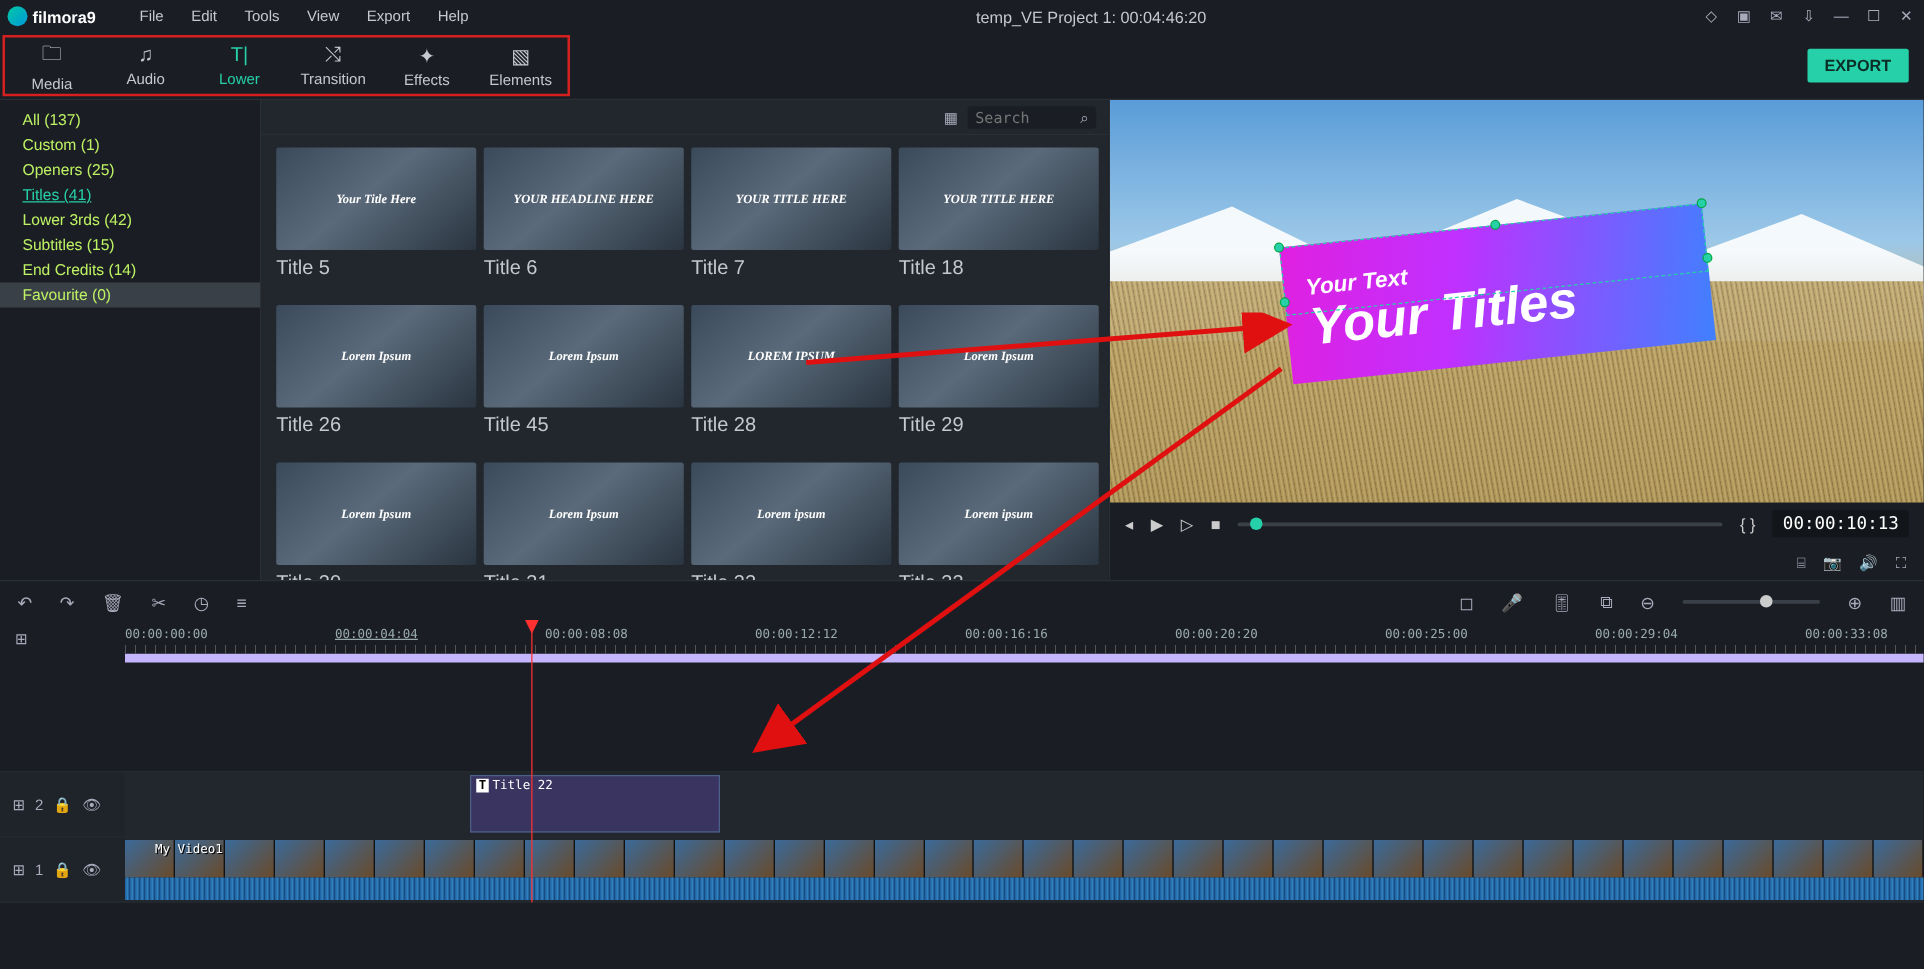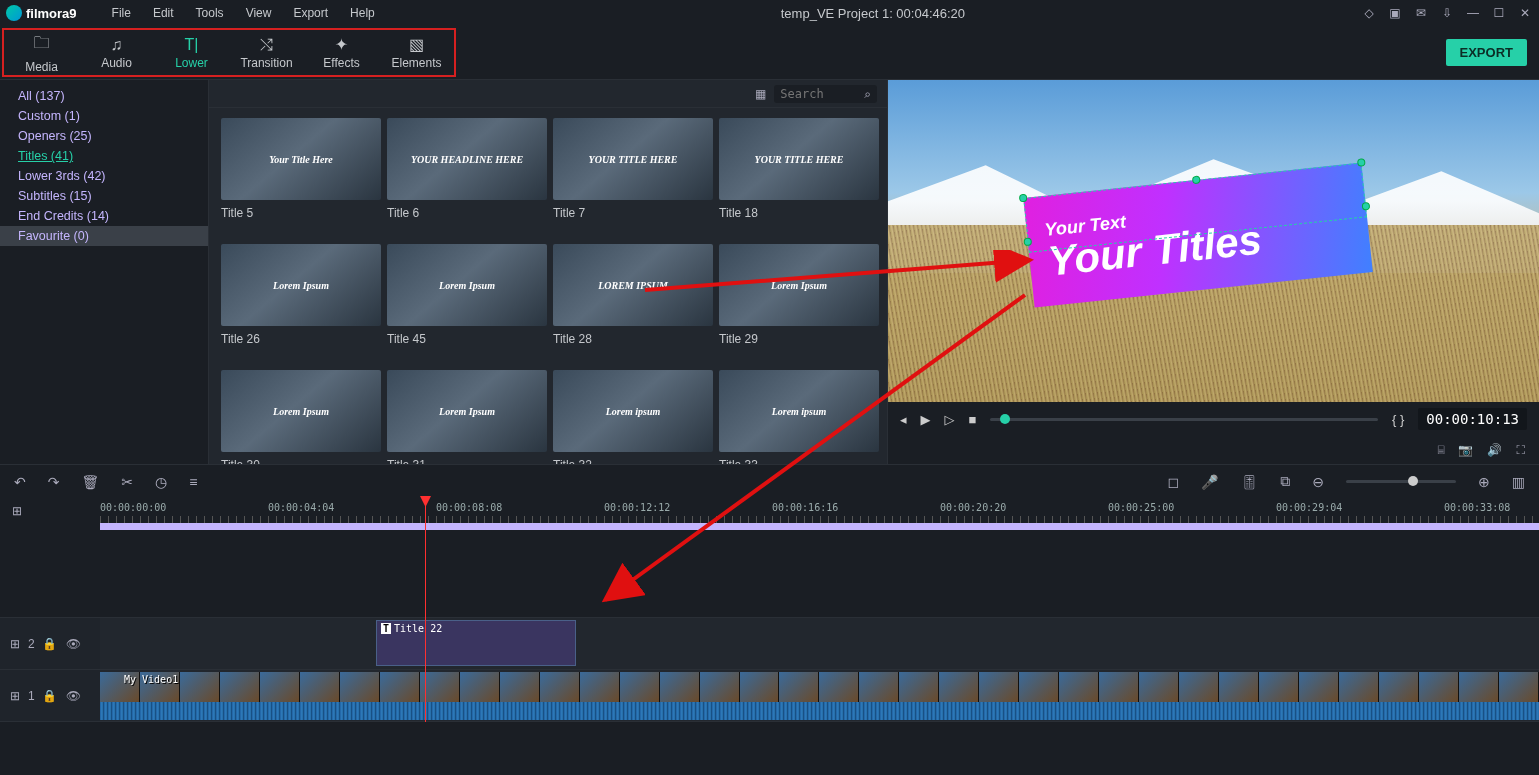--- a/index.html
+++ b/index.html
@@ -15,34 +15,34 @@
 .win-icons span { width: 16px; height: 16px; display: inline-flex; align-items: center; justify-content: center; cursor: pointer; color: #aab; }
 .main-tabs { height: 54px; display: flex; align-items: stretch; border-bottom: 1px solid #2a2f36; }
 .tabs-box { display: flex; border: 2px solid #d62020; margin: 2px; }
 .tab { width: 75px; display: flex; flex-direction: column; align-items: center; justify-content: center; gap: 2px; cursor: pointer; color: #c5c8cc; }
 .tab .tab-icon { font-size: 16px; }
 .tab.active { color: #26d0a8; }
 .tabs-right { flex: 1; display: flex; justify-content: flex-end; align-items: center; padding-right: 12px; }
 .export-btn { background: #26d0a8; color: #0b2e26; padding: 6px 14px; font-weight: bold; font-size: 13px; border-radius: 2px; cursor: pointer; }
 .workspace { display: flex; height: 384px; }
 .sidebar { width: 208px; background: #1a1e24; padding: 6px 0; }
-.sidebar-item { padding: 3px 18px; cursor: pointer; font-size: 12.5px; color: #c4b5fd; }
+.sidebar-item { padding: 3px 18px; cursor: pointer; font-size: 12.5px; color: #bef264; }
 .sidebar-item.selected { color: #26d0a8; text-decoration: underline; }
 .sidebar-item.highlight { background: #3a4048; }
 .browser { flex: 1; background: #22272e; display: flex; flex-direction: column; border-left: 1px solid #2a2f36; max-width: 702px; }
 .browser-top { height: 28px; display: flex; align-items: center; justify-content: flex-end; padding: 0 10px; gap: 8px; border-bottom: 1px solid #2a2f36; }
 .grid-ic { color: #aab; cursor: pointer; }
 .search-wrap { display: flex; align-items: center; background: #1a1e24; border-radius: 3px; padding: 2px 6px; }
 .search-input { background: transparent; border: none; color: #c5c8cc; font-family: monospace; font-size: 12px; width: 80px; outline: none; }
 .search-ic { color: #aab; margin-left: 4px; }
 .grid { flex: 1; padding: 10px 8px 0 12px; display: grid; grid-template-columns: repeat(4, 160px); grid-auto-rows: 110px; gap: 16px 6px; overflow: hidden; }
 .thumb { display: flex; flex-direction: column; }
 .thumb-img { width: 160px; height: 82px; background: linear-gradient(140deg,#3a4a5a 0%,#5a6a7a 45%,#2a3540 100%); border-radius: 2px; display: flex; align-items: center; justify-content: center; overflow: hidden; position: relative; }
 .thumb-txt { color: #fff; font-size: 10px; font-weight: bold; text-align: center; padding: 2px 4px; font-style: italic; font-family: Georgia, serif; }
-.thumb-label { margin-top: 6px; font-size: 12px; color: #c5c8cc; }
+.thumb-label { margin-top: 6px; font-size: 16px; color: #c5c8cc; }
 .preview { flex: 1; background: #1a1e24; border-left: 1px solid #2a2f36; display: flex; flex-direction: column; }
 .preview-canvas { flex: 1; background: linear-gradient(to bottom,#5a9cd8 0%,#9cc8e8 35%,#c8b890 55%,#8a7a4a 100%); position: relative; margin: 0; overflow: hidden; }
 .mountains { position: absolute; bottom: 40%; left: 0; right: 0; height: 120px; background: linear-gradient(to top, #ddd 0%, #fff 60%); clip-path: polygon(0 100%, 0 40%, 15% 10%, 30% 50%, 50% 5%, 70% 45%, 85% 15%, 100% 50%, 100% 100%); opacity: 0.9; }
 .grass { position: absolute; bottom: 0; left: 0; right: 0; height: 55%; background: repeating-linear-gradient(80deg, #a89050 0px, #c8b070 2px, #907040 4px); opacity: 0.85; }
 .title-overlay { position: absolute; top: 100px; left: 140px; width: 340px; height: 110px; transform: rotate(-6deg); background: linear-gradient(100deg, #e020e0 0%, #c030ff 40%, #4080ff 100%); display: flex; flex-direction: column; justify-content: center; padding-left: 18px; color: #fff; font-weight: bold; font-style: italic; }
 .title-overlay .small { font-size: 18px; }
 .title-overlay .big { font-size: 42px; line-height: 1; }
 .sel-handles { position: absolute; inset: -6px; pointer-events: none; }
 .sel-handles::before { content: ""; position: absolute; inset: 6px 6px 50% 6px; border: 1px dashed #26d0a8; }
 .handle { position: absolute; width: 8px; height: 8px; background: #26d0a8; border-radius: 50%; border: 1px solid #0a4; }
@@ -286,21 +286,21 @@
     </div>
   <span class="tl-ic">⊕</span>
   <span class="tl-ic">▥</span>
 </div>
 
 <div class="timeline" style="position:relative;">
   <div style="position:absolute;left:12px;top:6px;color:#aab;cursor:pointer">⊞</div>
   <div class="ruler" id="ruler">
     <div class="ruler-ticks"></div>
   <div class="ruler-mark" style="left: 0px;">00:00:00:00</div>
-      <div class="ruler-mark" style="left: 168px;">00:00:04:04</div>
+      <div class="ruler-mark" style="left: 168px; text-decoration: underline;">00:00:04:04</div>
       <div class="ruler-mark" style="left: 336px;">00:00:08:08</div>
       <div class="ruler-mark" style="left: 504px;">00:00:12:12</div>
       <div class="ruler-mark" style="left: 672px;">00:00:16:16</div>
       <div class="ruler-mark" style="left: 840px;">00:00:20:20</div>
       <div class="ruler-mark" style="left: 1008px;">00:00:25:00</div>
       <div class="ruler-mark" style="left: 1176px;">00:00:29:04</div>
       <div class="ruler-mark" style="left: 1344px;">00:00:33:08</div>
     </div>
   <div class="track-blank"></div>
   <div class="track">

